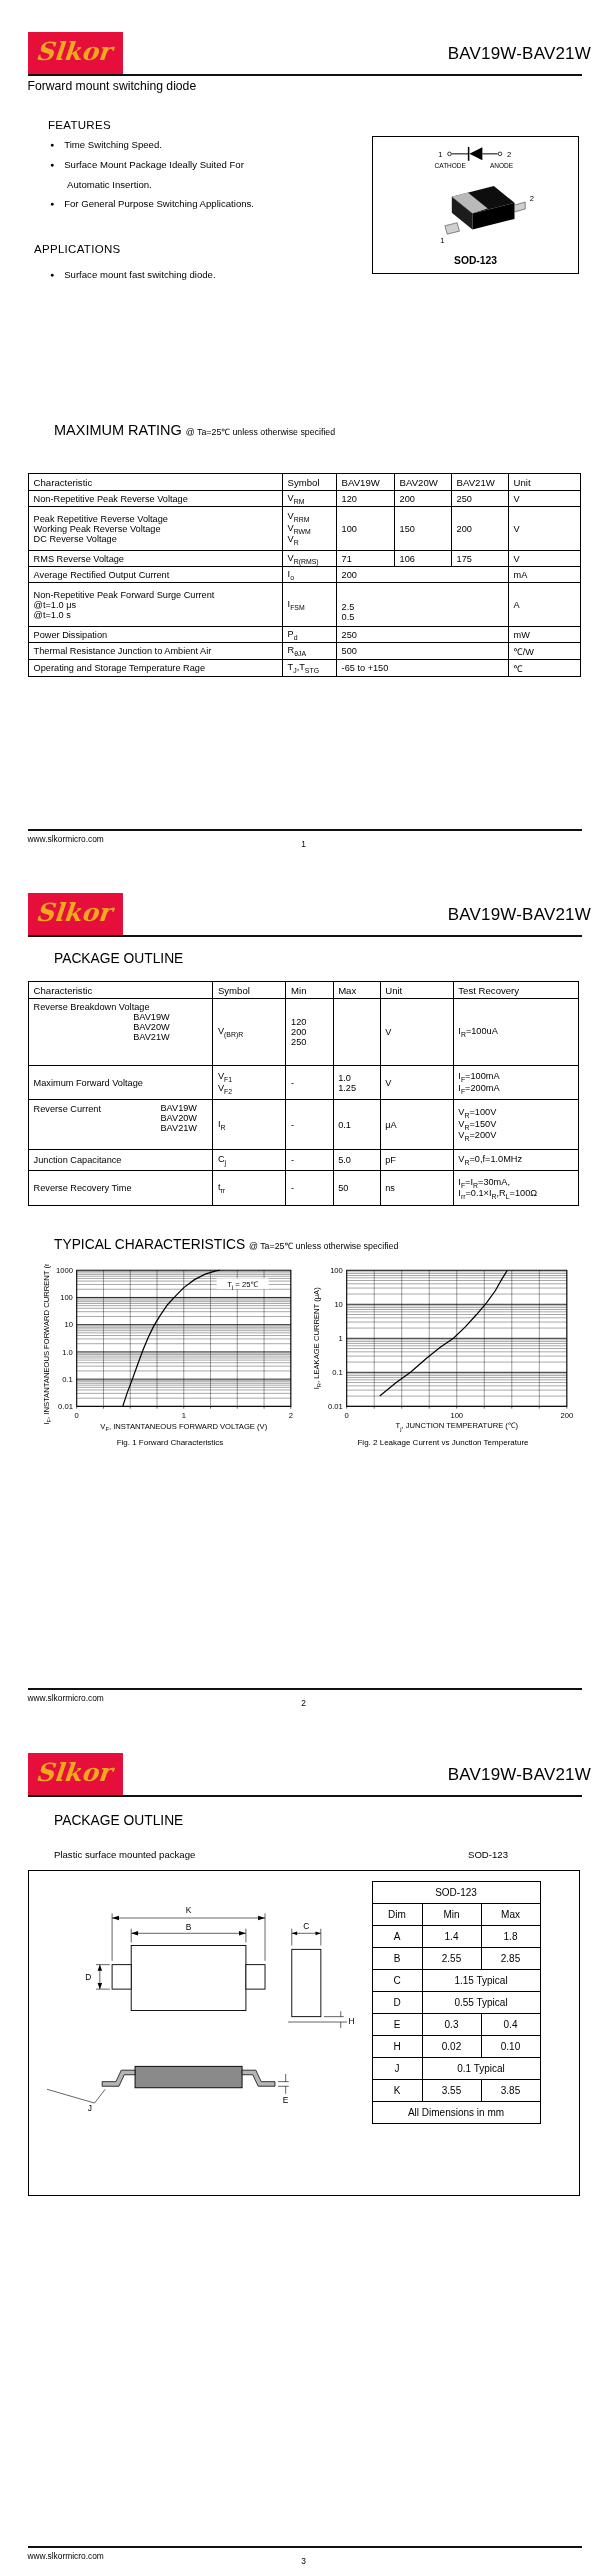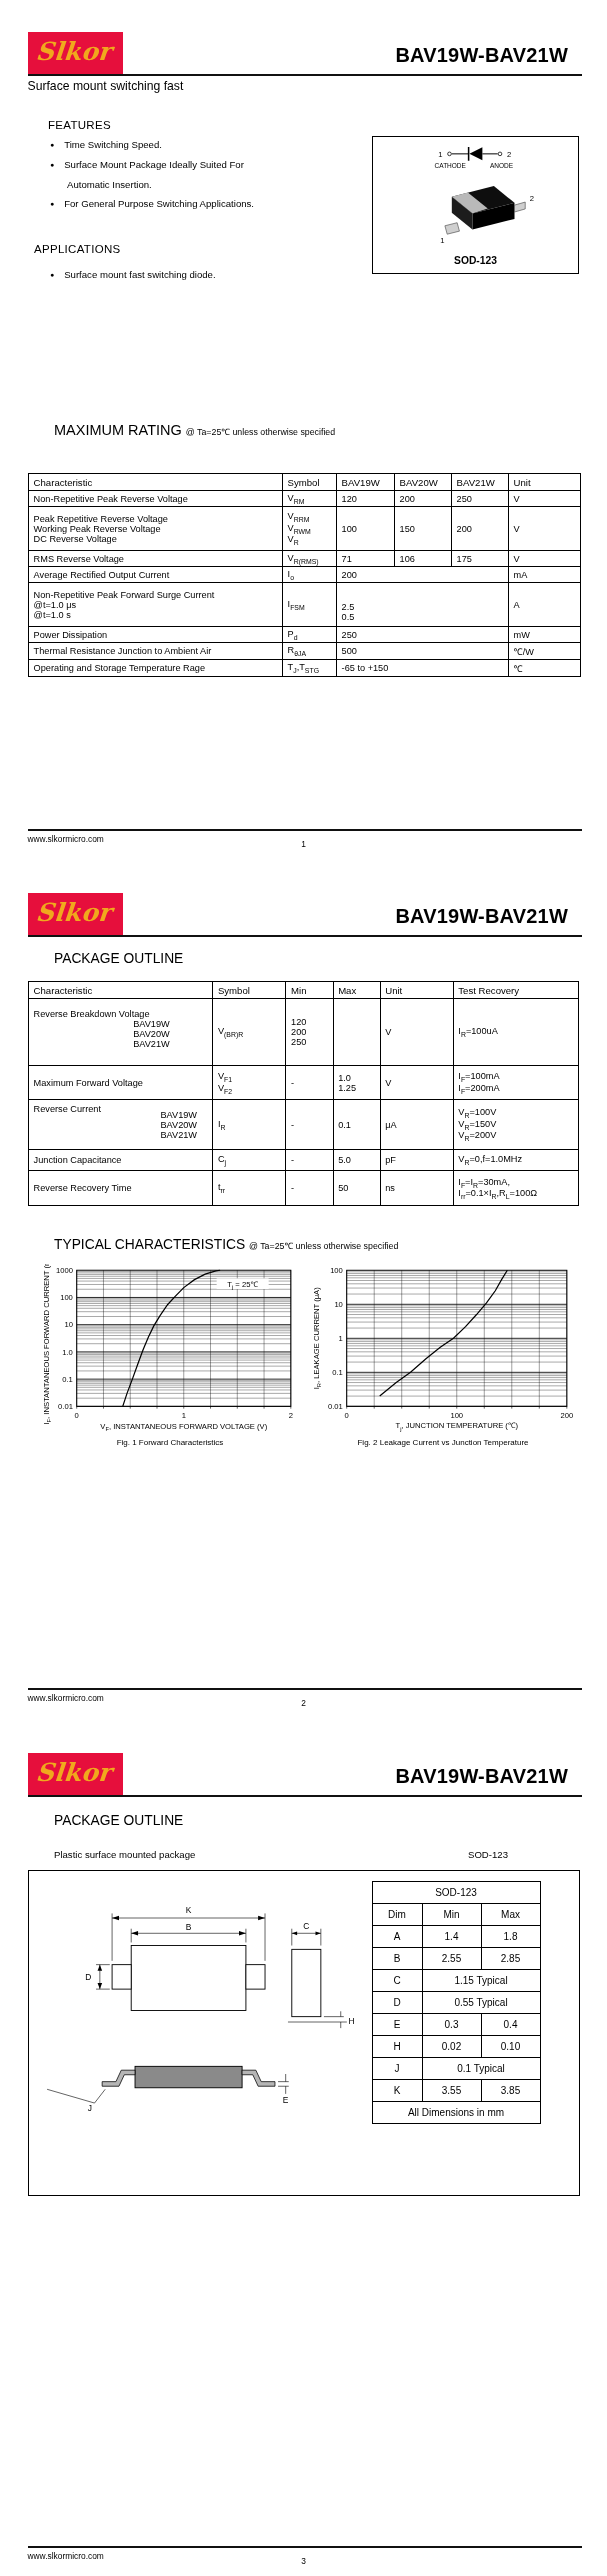--- a/index.html
+++ b/index.html
@@ -3,42 +3,42 @@
 <meta charset="utf-8">
 <style>
 *{margin:0;padding:0;box-sizing:border-box}
 html,body{background:#fff}
 body{width:607px;font-family:"Liberation Sans",sans-serif;color:#000;-webkit-font-smoothing:antialiased}
 .doc{position:relative;width:607px;height:2576px;background:#fff;overflow:hidden}
 .page{position:absolute;left:0;width:607px;height:859px;background:#fff}
 
 .logo{position:absolute;left:27.5px;width:95px;height:43px;background:#e60f3c;display:flex;align-items:center;justify-content:center}
 .logo span{font-family:"DejaVu Serif",serif;font-style:italic;font-weight:bold;font-size:25px;color:#f0a91d;transform:skewX(-8deg);line-height:1;padding-bottom:3.1px}
-.ptitle{position:absolute;right:39px;font-size:20px;font-weight:bold;letter-spacing:0.2px}
+.ptitle{position:absolute;right:16px;font-size:17px;font-weight:normal;letter-spacing:0.2px}
 .hrule{position:absolute;left:27.5px;width:554px;height:2.3px;background:#111}
 .subtitle{position:absolute;left:27.5px;font-size:12.2px}
 
 .sechead{position:absolute;font-size:11.5px;letter-spacing:0.3px}
 .bighead{position:absolute;font-size:14.5px}
 .bighead .note{font-size:8.8px;letter-spacing:0}
 .bullets{position:absolute}
 .bl{display:flex;gap:10px;font-size:9.6px;margin-bottom:7.6px;line-height:12.2px}
 .bl .dot{font-size:6.9px;line-height:12.2px}
 .bl.cont{padding-left:17px}
 
 .sodbox{position:absolute;border:1.1px solid #000;background:#fff}
 .sodlabel{position:absolute;bottom:6.9px;left:0;right:0;text-align:center;font-weight:bold;font-size:10.3px}
 
 table{border-collapse:collapse;table-layout:fixed}
 .dtable td{border:0.8px solid #000;font-size:9.2px;padding:1.5px 4.6px;vertical-align:middle;overflow:hidden}
 .dtable{border:1.1px solid #000}
 .dtable tr.hd td{font-weight:normal;font-size:9.6px}
 .preline{white-space:pre-line}
 sub{font-size:6.9px}
-td.rel{position:relative;vertical-align:top;padding-top:10px}
+td.rel{position:relative;vertical-align:top;padding-top:3px}
 .fl{position:absolute;left:4.6px;top:3.8px}
 .subnames{white-space:pre-line;text-align:right;padding-right:38px}
 .subnames2{white-space:pre-line;text-align:right;padding-right:10.7px}
 .vtop{vertical-align:top;padding-top:3.1px}
 
 .fig{position:absolute;text-align:center}
 .figcap{font-size:8px;margin-top:0.8px}
 svg text{font-family:"Liberation Sans",sans-serif}
 
 .outline-box{position:absolute;border:1.1px solid #000;background:#fff}
@@ -57,21 +57,21 @@
 <body>
 
 <div class="doc">
 
   <section class="page" style="top:0">
     <div class="logo" style="top:32px">
       <span>Slkor</span>
     </div>
     <div class="ptitle" style="top:44px">BAV19W-BAV21W</div>
     <div class="hrule" style="top:74px"></div>
-    <div class="subtitle" style="top:79px">Surface mount switching fast</div>
+    <div class="subtitle" style="top:79px">Forward mount switching diode</div>
 
     <div class="sechead" style="left:48px;top:119px">FEATURES</div>
     <div class="bullets" style="left:50px;top:139px;width:252px">
       <div class="bl">
           <span class="dot">●</span>
           <span>Time Switching Speed.</span>
         </div>
       <div class="bl">
           <span class="dot">●</span>
           <span>Surface Mount Package Ideally Suited For</span>

